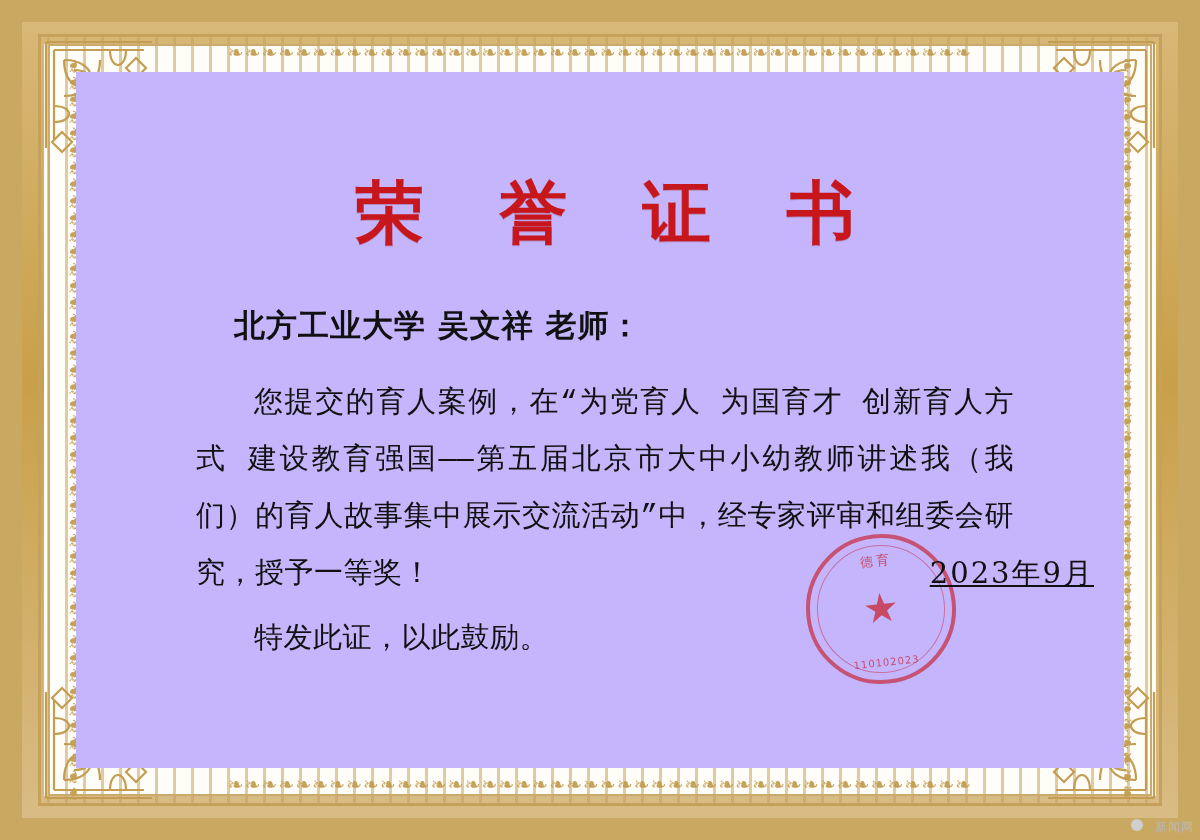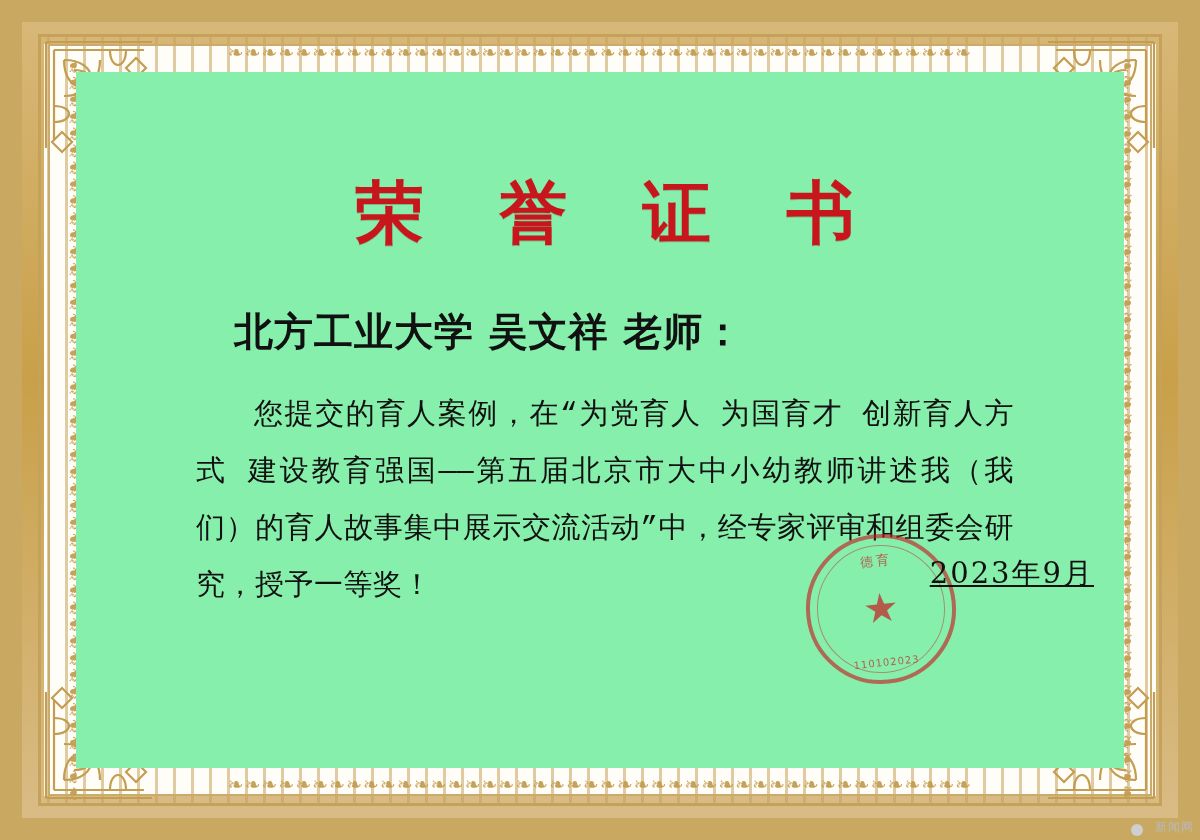--- a/index.html
+++ b/index.html
@@ -88,21 +88,21 @@
   .corner-tl { left: 40px;  top: 36px; }
   .corner-tr { right: 40px; top: 36px; transform: scaleX(-1); }
   .corner-bl { left: 40px;  bottom: 36px; transform: scaleY(-1); }
   .corner-br { right: 40px; bottom: 36px; transform: scale(-1,-1); }
 
   
   .page {
     position: absolute;
     left: 76px; top: 72px;
     right: 76px; bottom: 72px;
-    background: #86efac;
+    background: #c4b5fd;
   }
 
   
   .content {
     position: absolute;
     left: 120px;
     right: 110px;
     top: 96px;
   }
   .title {
@@ -110,21 +110,21 @@
     color: #c8161d;
     font-size: 68px;
     font-weight: bold;
     letter-spacing: 26px;
     text-indent: 26px;
     font-family: "DejaVu Serif", serif;
     margin-bottom: 46px;
     text-shadow: 0 1px 0 rgba(120,10,12,0.25);
   }
   .salutation {
-    font-size: 39px;
+    font-size: 31px;
     color: #111;
     font-weight: bold;
     letter-spacing: 1px;
     margin-left: 38px;
     margin-bottom: 28px;
     font-family: "DejaVu Serif", serif;
   }
   .body-para {
     font-size: 29px;
     color: #111;
@@ -200,21 +200,21 @@
   
   .watermark {
     position: absolute;
     right: 6px;
     bottom: 4px;
     font-size: 12px;
     color: #b9b9b9;
     font-family: "DejaVu Sans", sans-serif;
     letter-spacing: 1px;
     display: flex;
-    align-items: flex-end;
+    align-items: flex-start;
     gap: 12px;
   }
   .watermark .wm-dot {
     display: inline-block;
     width: 12px; height: 12px;
     border-radius: 50%;
     background: #cfcfcf;
   }
 </style>
 </head>
@@ -299,20 +299,21 @@
   </div>
 
   <div class="page">
 
     <div class="content">
       <div class="title">荣 誉 证 书</div>
 
       <div class="salutation">北方工业大学  吴文祥  老师：</div>
 
       <div class="body-para">您提交的育人案例，在“为党育人  为国育才  创新育人方式  建设教育强国——第五届北京市大中小幼教师讲述我（我们）的育人故事集中展示交流活动”中，经专家评审和组委会研究，授予一等奖！</div>
+      <div class="body-para">特发此证，以此鼓励。</div>
     </div>
 
     <div class="seal">
       <div class="seal-inner"></div>
       <div class="seal-text-top">德育</div>
       <div class="seal-star">★</div>
       <div class="seal-text-bottom">110102023</div>
     </div>
 
     <div class="signature">

